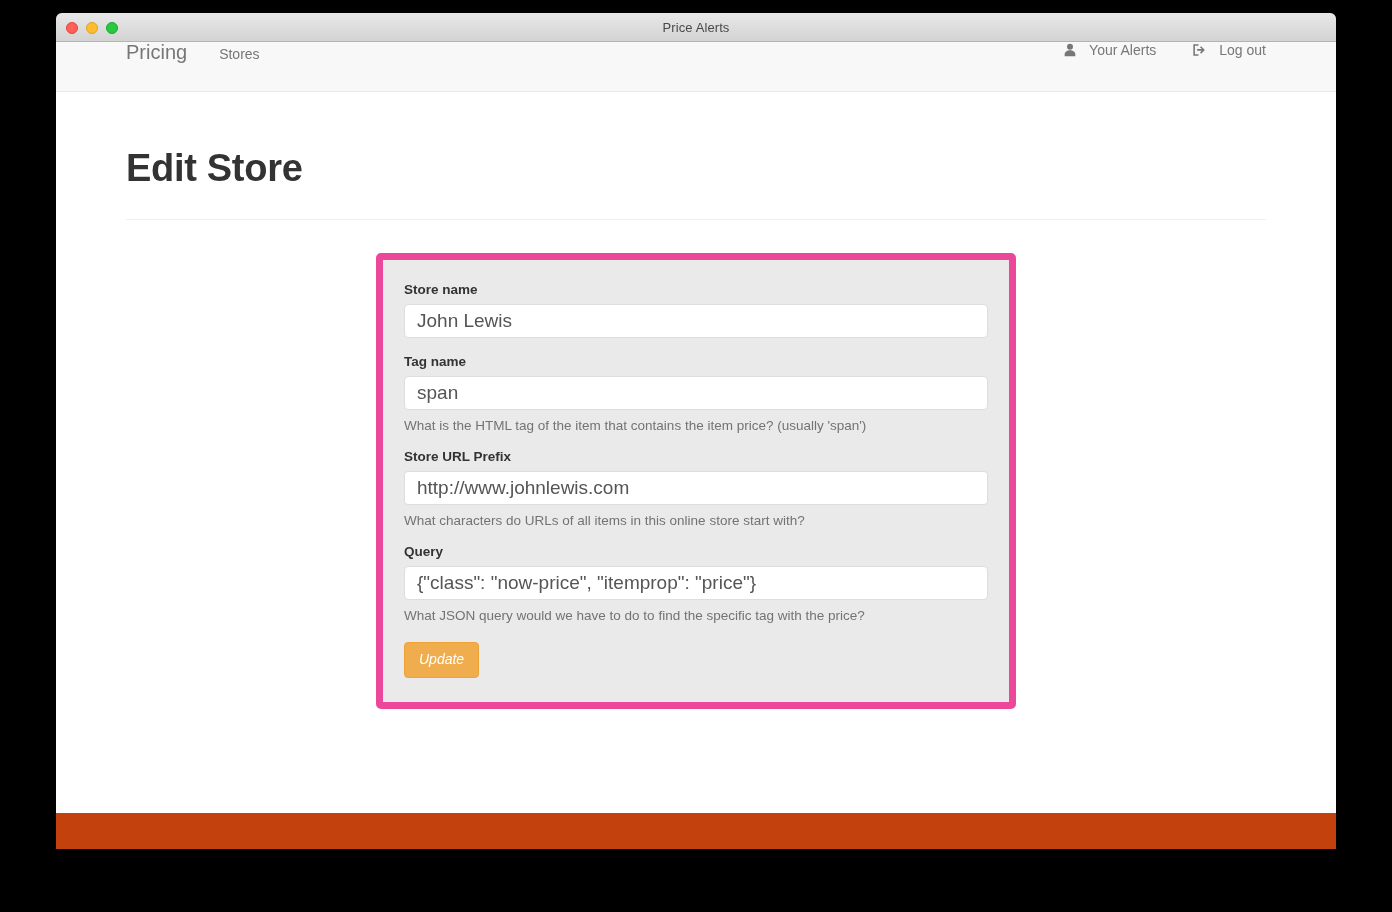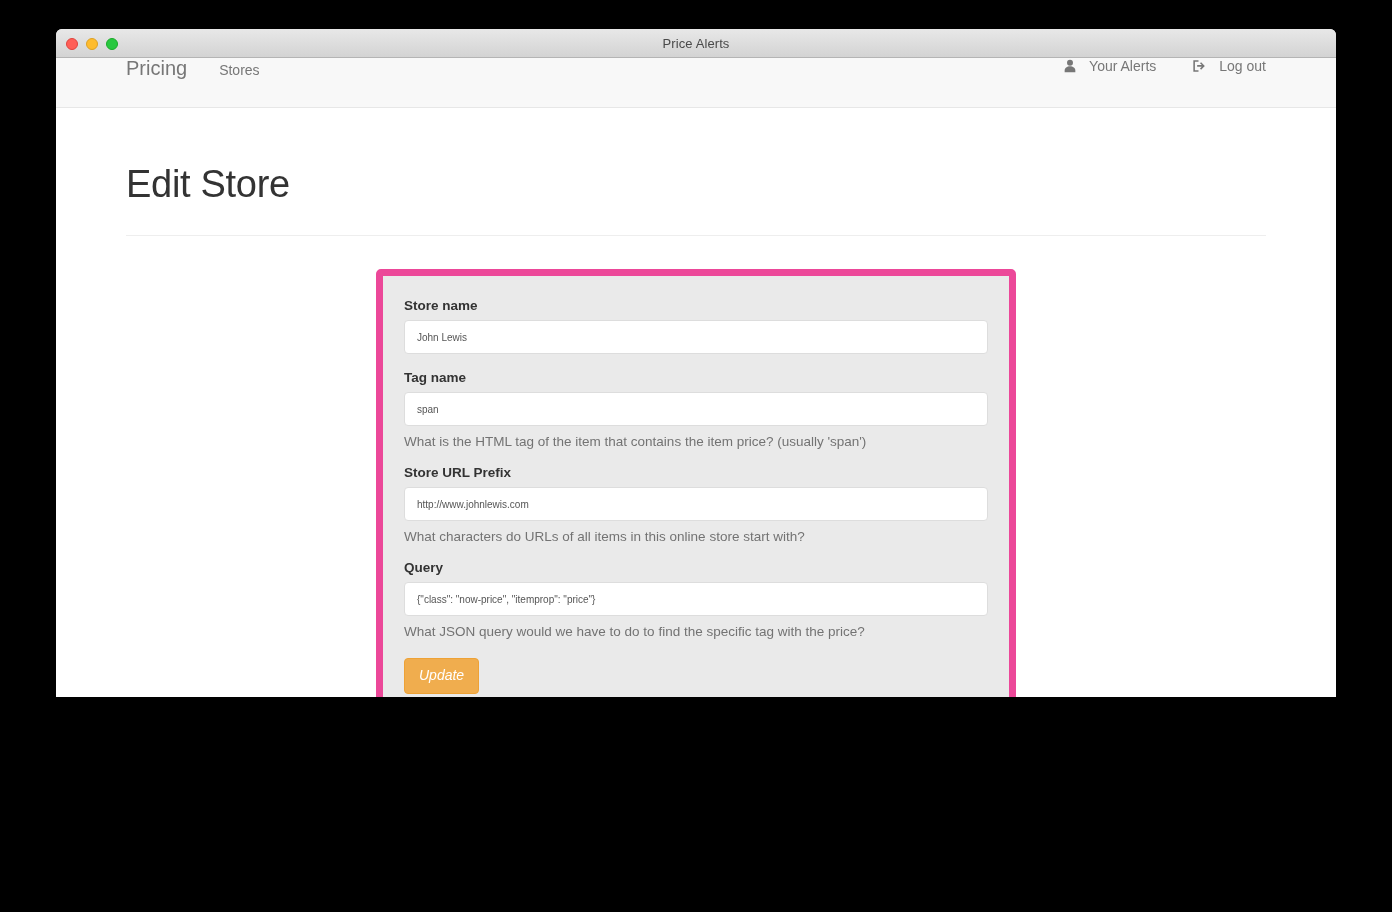--- a/index.html
+++ b/index.html
@@ -11,24 +11,24 @@
     height: 912px;
     background: #000000;
     font-family: "Liberation Sans", sans-serif;
     overflow: hidden;
   }
 
   
   .window {
     position: absolute;
     left: 56px;
-    top: 29px;
+    top: 13px;
     width: 1280px;
-    height: 668px;
-    background: #e5e5e5;
+    height: 836px;
+    background: #c2410c;
     border-radius: 6px 6px 0 0;
     overflow: hidden;
     box-shadow: 0 6px 26px rgba(0,0,0,0.55);
   }
 
   .titlebar {
     position: relative;
     height: 29px;
     background: linear-gradient(to bottom, #e8e8e8 0%, #d3d3d3 100%);
     border-bottom: 1px solid #b4b4b4;
@@ -114,21 +114,21 @@
   }
   .nav-ico { display: inline-flex; align-items: center; }
   .nav-ico svg { display: block; fill: #777777; }
 
   .container {
     padding: 0 70px;
   }
 
   .page-title {
     font-size: 38px;
-    font-weight: normal;
+    font-weight: bold;
     color: #333333;
     margin: 0;
     padding-top: 55px;
     letter-spacing: -0.3px;
   }
   .title-rule {
     border: 0;
     border-top: 1px solid #eeeeee;
     margin: 29px 0 0 0;
   }
@@ -157,21 +157,21 @@
     font-weight: bold;
     color: #333333;
     margin-bottom: 7px;
   }
 
   .form-control {
     display: block;
     width: 100%;
     height: 34px;
     padding: 6px 12px;
-    font-size: 10px;
+    font-size: 19px;
     font-family: "Liberation Sans", sans-serif;
     color: #555555;
     background: #ffffff;
     border: 1px solid #dddddd;
     border-radius: 4px;
     outline: none;
   }
 
   .help-block {
     display: block;

